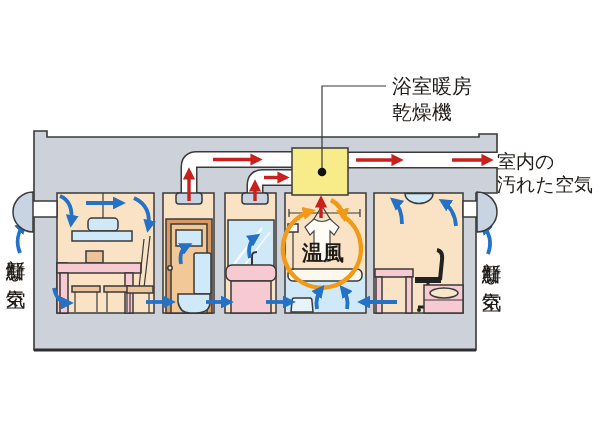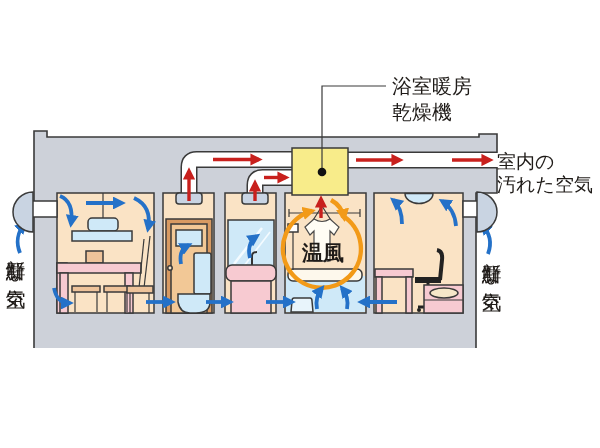--- a/index.html
+++ b/index.html
@@ -1,16 +1,16 @@
 <!DOCTYPE html>
 <html><head>
 <meta charset="utf-8">
 <style>
   html,body{margin:0;padding:0;background:#fff;}
-  #stage{position:relative;width:600px;height:348px;background:#fff;overflow:hidden;}
+  #stage{position:relative;width:600px;height:448px;background:#fff;overflow:hidden;}
   svg{display:block;}
   text{font-family:"Liberation Sans","DejaVu Sans",sans-serif;fill:#1f1b18;}
   .label{font-size:20px;}
   .label-s{font-size:19px;}
   .warm{font-size:21px;font-weight:bold;}
   .vtext{font-size:20px;writing-mode:vertical-rl;text-orientation:upright;letter-spacing:2px;}
   .outline{stroke:#3a3a3a;stroke-width:1.5;}
   .thin{stroke:#3a3a3a;stroke-width:1.2;fill:none;}
   .duct-outer{stroke:#3a3a3a;stroke-width:17;fill:none;stroke-linejoin:round;stroke-linecap:butt;}
   .duct-inner{stroke:#ffffff;stroke-width:14;fill:none;stroke-linejoin:round;stroke-linecap:butt;}

